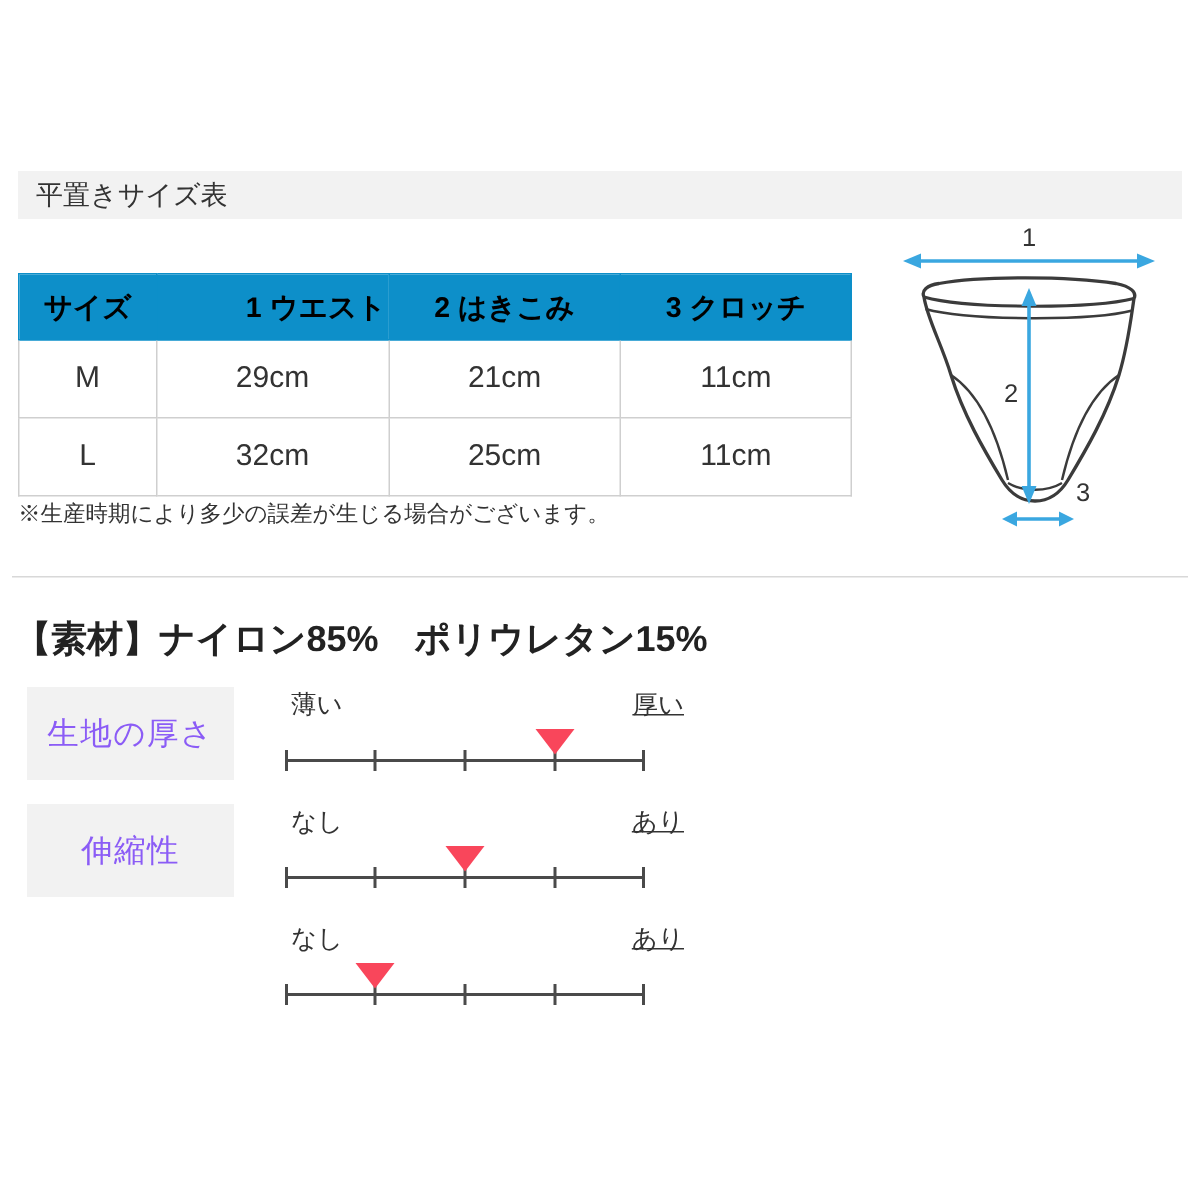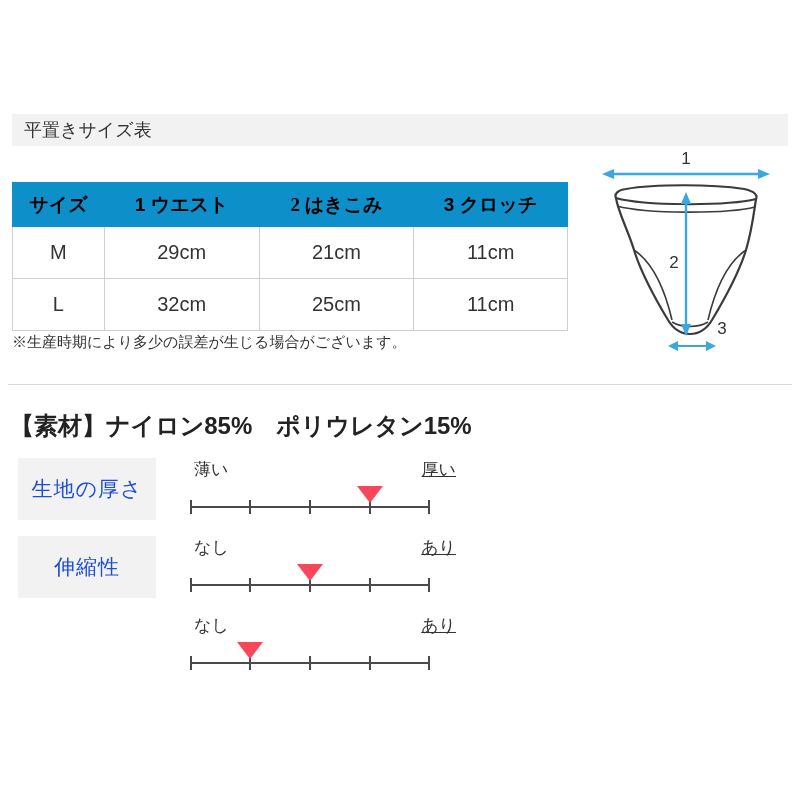--- a/index.html
+++ b/index.html
@@ -50,22 +50,22 @@
   }
   .size-table thead th {
     background: #0d8fc9;
     color: #000000;
     height: 44px;
     font-weight: bold;
     font-size: 19px;
     border: 1px solid #0d8fc9;
   }
   .size-table thead th.col-size { width: 92px; }
-  .size-table thead th.col-a { width: 155px; }
-  .size-table thead th.col-b { width: 155px; font-family: Liberation Serif, serif; }
+  .size-table thead th.col-a { width: 155px; text-align: right; }
+  .size-table thead th.col-b { width: 155px; }
   .size-table thead th.col-c { width: 154px; }
   .size-table tbody td { height: 52px; }
 
   .note {
     position: absolute;
     left: 12px;
     top: 333px;
     font-size: 15px;
     color: #333;
     text-align: right;
@@ -117,21 +117,21 @@
     position: absolute;
     left: 0;
     top: 0;
     width: 138px;
     height: 62px;
     background: #f2f2f2;
     display: flex;
     align-items: center;
     justify-content: center;
     font-size: 21px;
-    color: #1d4ed8;
+    color: #8b5cf6;
     letter-spacing: 1px;
   }
 
   .scale {
     position: absolute;
     left: 172px;
     top: 0;
     width: 270px;
     height: 62px;
   }

